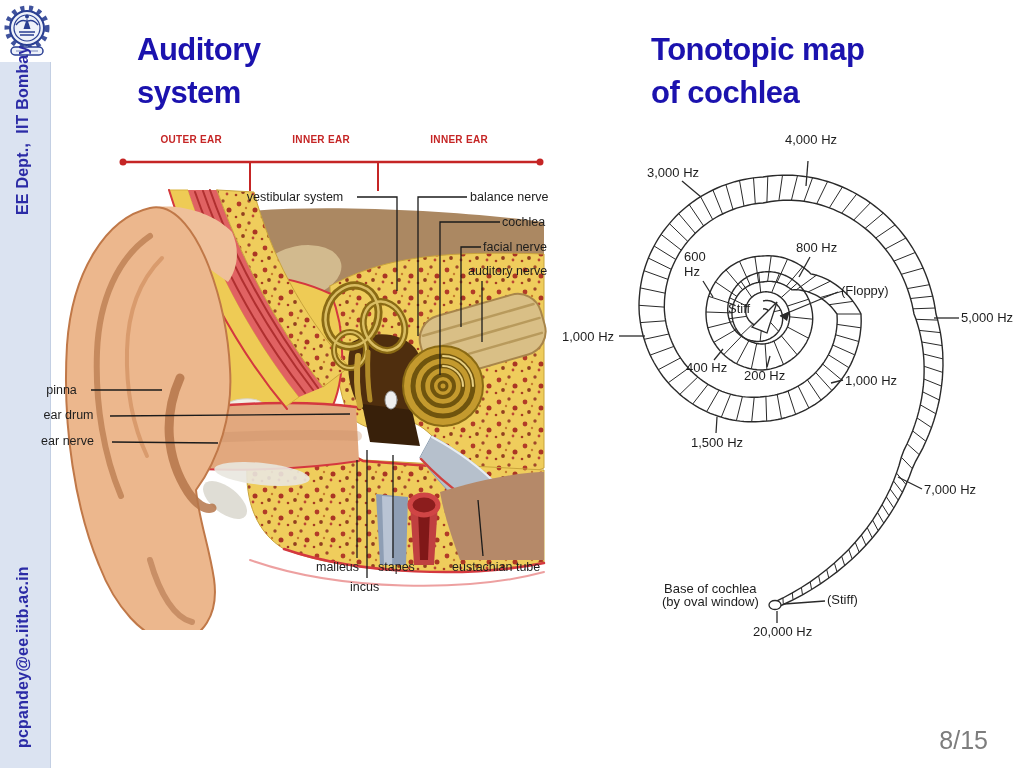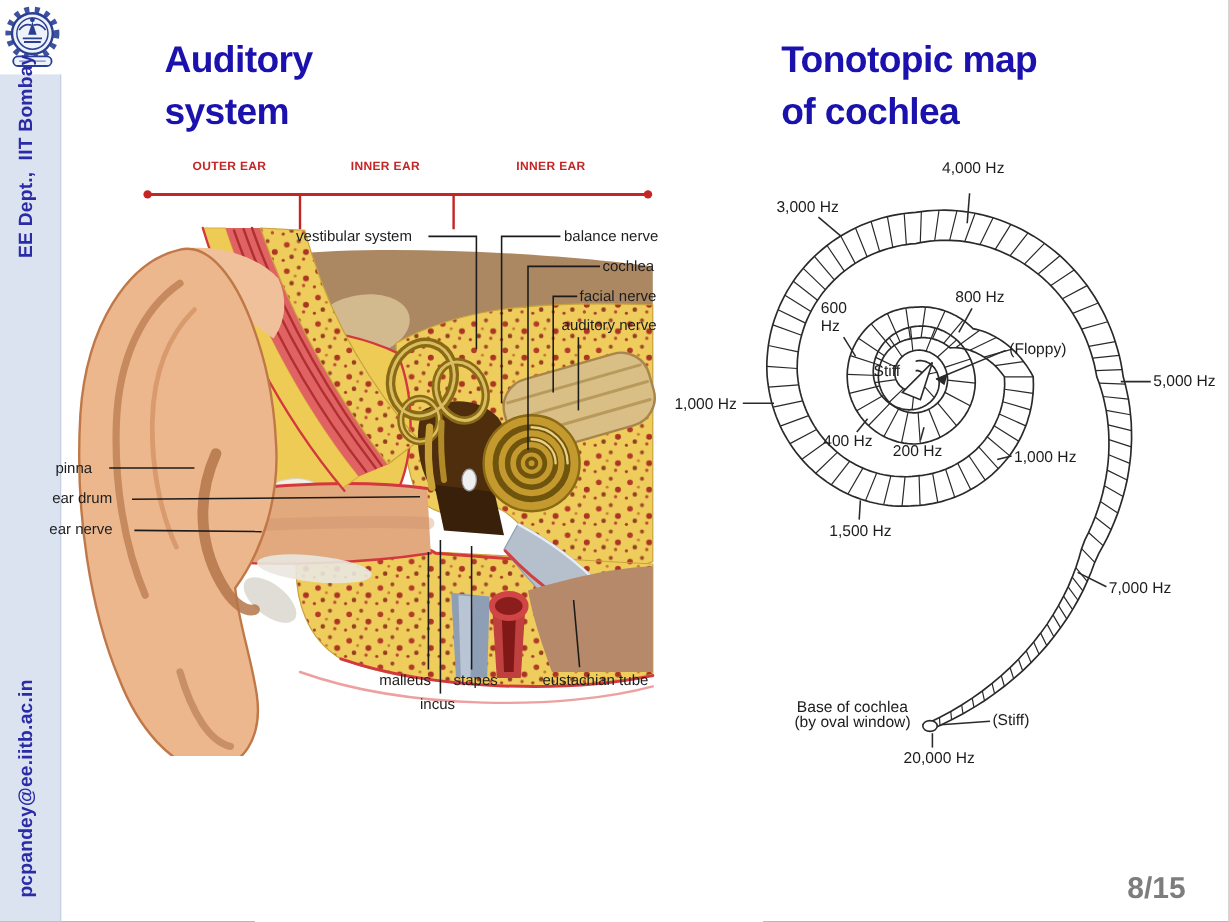--- a/index.html
+++ b/index.html
@@ -15,21 +15,21 @@
   .v-text{position:absolute;left:34px;width:200px;height:20px;transform:rotate(-90deg);
           transform-origin:0 100%;font-weight:bold;font-size:16px;color:var(--sidebar-text);
           white-space:pre;letter-spacing:0.2px;}
   .title{position:absolute;font-weight:bold;font-size:31px;line-height:43px;color:var(--title-blue);
          letter-spacing:-0.5px;}
   .sec-label{position:absolute;font-weight:bold;font-size:10px;color:var(--accent-red);
              text-align:right;letter-spacing:0.3px;}
   .e-label{position:absolute;font-size:12.5px;color:var(--label-ink);}
   .t-label{position:absolute;font-size:13px;color:var(--label-ink);}
   .ra{text-align:center;}
-  .page-num{position:absolute;right:36px;top:726px;font-weight:bold;font-size:25px;color:var(--page-gray);}
+  .page-num{position:absolute;right:36px;top:726px;font-weight:normal;font-size:25px;color:var(--page-gray);}
   svg{position:absolute;}
   #ear-svg{left:50px;top:130px;}
   #tono-svg{left:560px;top:130px;}
   #logo-svg{left:3px;top:3px;}
 </style>
 </head>
 <body>
 
 <div class="slide">
 

